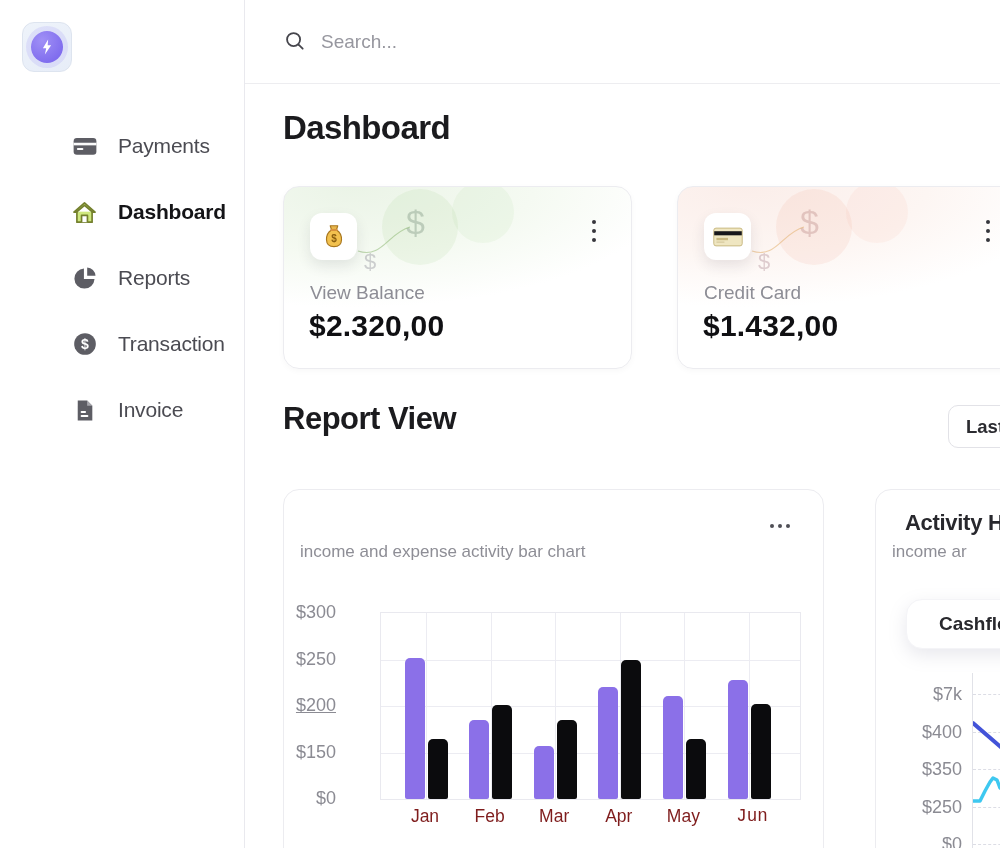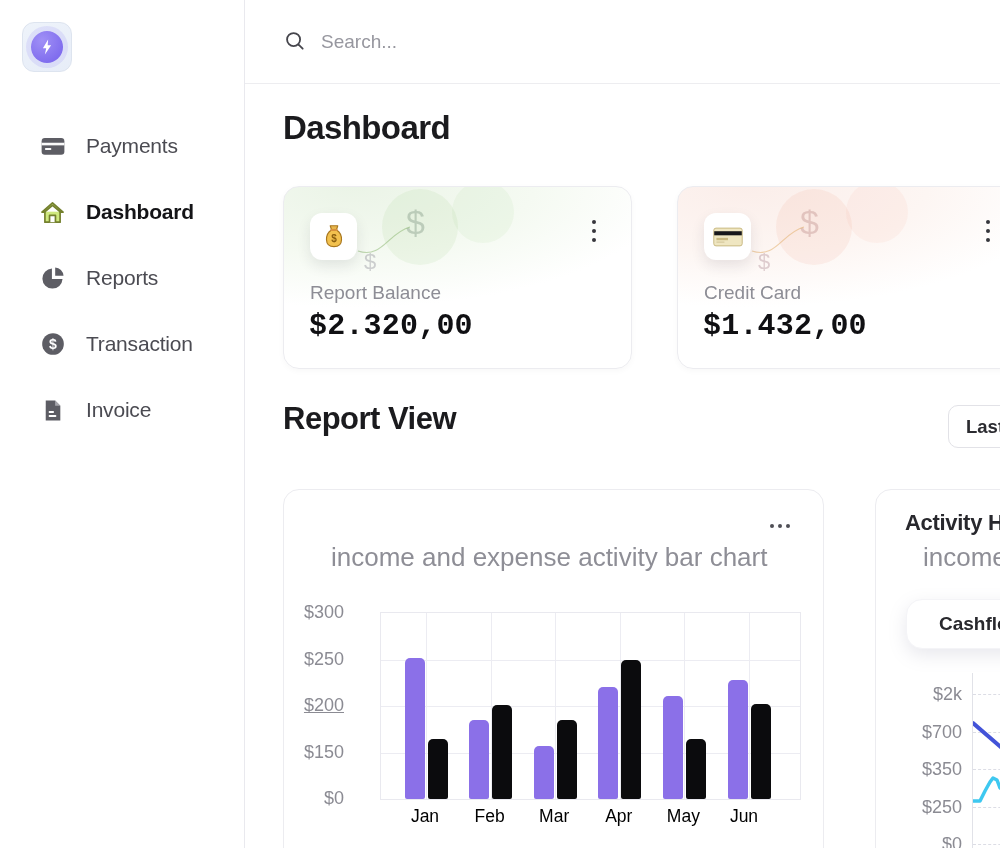--- a/index.html
+++ b/index.html
@@ -6,21 +6,21 @@
   body{width:1000px;height:848px;overflow:hidden;position:relative;background:#fff;
        font-family:"Liberation Sans","DejaVu Sans",sans-serif;color:#1b1b1e;}
   
   .sidebar{position:absolute;left:0;top:0;width:244px;height:848px;background:#fff;border-right:1px solid #e9e9ee;}
   .logo-tile{position:absolute;left:22px;top:22px;width:48px;height:48px;border-radius:12px;
        background:linear-gradient(150deg,#eef3fa,#e7edf8);border:1px solid #dde4ef;
        display:flex;align-items:center;justify-content:center;}
   .logo-circle{width:32px;height:32px;border-radius:50%;
        background:radial-gradient(circle at 35% 30%,#a090f6,#7f6cee 75%,#9182f2);
        box-shadow:0 0 0 5px rgba(148,136,246,.18);display:flex;align-items:center;justify-content:center;}
-  .nav{position:absolute;top:113px;left:11px;right:0;}
+  .nav{position:absolute;top:113px;left:0;right:0;padding-left:43px;}
   .nav-item{display:flex;align-items:center;height:66px;padding-left:28px;gap:20px;cursor:pointer;}
   .nav-item .nav-label{font-size:21px;color:#4b4b52;font-weight:500;letter-spacing:-.2px;}
   .nav-item.active .nav-label{color:#141417;font-weight:700;}
   .nav-ic{width:27px;height:27px;flex:0 0 27px;display:flex;align-items:center;justify-content:center;}
   
   .topbar{position:absolute;left:245px;top:0;width:755px;height:84px;border-bottom:1px solid #ededf0;
        display:flex;align-items:center;padding-left:39px;box-sizing:border-box;background:#fff;}
   .search-input{border:none;outline:none;font-size:19px;color:#3a3a40;margin-left:12px;width:400px;
        font-family:inherit;}
   .search-input::placeholder{color:#97979f;}
@@ -31,48 +31,48 @@
   .stat-card{position:absolute;top:101px;width:349px;height:183px;border:1px solid #ececf0;border-radius:16px;
        box-sizing:border-box;overflow:hidden;box-shadow:0 2px 6px rgba(30,30,40,.03);}
   .stat-card.green{left:38px;background:radial-gradient(130% 95% at 20% 0%,#ebf4e7 0%,#f5faf2 40%,#ffffff 70%);}
   .stat-card.pink{left:432px;background:radial-gradient(130% 95% at 20% 0%,#fbeeea 0%,#fdf6f3 40%,#ffffff 70%);}
   .icon-tile{position:absolute;left:26px;top:26px;width:47px;height:47px;border-radius:12px;background:#fff;
        box-shadow:0 6px 14px rgba(40,40,60,.10);display:flex;align-items:center;justify-content:center;}
   .kebab{position:absolute;left:301px;top:31px;width:14px;height:24px;display:flex;flex-direction:column;
        align-items:center;gap:5px;cursor:pointer;padding:2px;}
   .kebab i{width:4px;height:4px;border-radius:50%;background:#36363c;}
   .stat-label{position:absolute;left:26px;top:95px;font-size:19px;color:#8d8d95;font-weight:500;}
-  .stat-value{position:absolute;left:25px;top:122px;font-size:30px;font-weight:800;color:#101013;letter-spacing:.2px;font-family:Liberation Mono, monospace;}
+  .stat-value{position:absolute;left:25px;top:122px;font-size:30px;font-weight:800;color:#101013;letter-spacing:.2px;}
   .wm-circle{position:absolute;border-radius:50%;}
   .wm-dollar{position:absolute;font-size:34px;font-weight:500;}
   .wm-dollar.small{font-size:22px;}
   .wm-curve{position:absolute;left:60px;top:20px;}
   
   .report-title{position:absolute;left:38px;top:316px;font-size:31px;font-weight:800;letter-spacing:-.5px;color:#1b1b1e;margin:0;}
   .filter-btn{position:absolute;left:703px;top:320px;width:140px;height:43px;border:1.5px solid #e2e2e7;border-radius:10px;
        background:#fff;font-size:18.5px;font-weight:700;color:#2b2b30;text-align:left;padding-left:17px;
        font-family:inherit;cursor:pointer;box-sizing:border-box;}
   
   .chart-card{position:absolute;top:404px;background:#fff;border:1px solid #ececf0;border-radius:16px;box-sizing:border-box;}
   .chart-card.left{left:38px;width:541px;height:430px;}
   .chart-card.right{left:630px;width:430px;height:430px;}
   .card-title{position:absolute;left:29px;top:20px;font-size:22px;font-weight:700;color:#28282d;letter-spacing:-.3px;white-space:nowrap;}
-  .card-sub{position:absolute;left:47px;top:52px;font-size:26px;color:#8e8e96;white-space:nowrap;}
+  .card-sub{position:absolute;left:16px;top:52px;font-size:17px;color:#8e8e96;white-space:nowrap;}
   .ellipsis{position:absolute;left:482px;top:30px;display:flex;gap:4px;cursor:pointer;padding:4px;}
   .ellipsis i{width:4px;height:4px;border-radius:50%;background:#4f4f56;}
   
   .bar-ylabels{position:absolute;left:0;top:122px;width:70px;height:186px;}
-  .bar-ytick{position:absolute;right:10px;font-size:18px;color:#8b8b93;}
+  .bar-ytick{position:absolute;right:18px;font-size:18px;color:#8b8b93;}
   .bar-plot{position:absolute;left:96px;top:122px;width:419px;height:186px;border:1px solid #e9e9ef;box-sizing:content-box;}
   .hgrid{position:absolute;left:0;width:100%;height:1px;background:#ececf2;}
   .vgrid{position:absolute;top:0;width:1px;height:100%;background:#ececf2;}
   .bar-group{position:absolute;bottom:0;display:flex;align-items:flex-end;gap:3px;z-index:2;}
   .bar{width:20px;border-radius:5px 5px 2px 2px;}
   .bar-xlabels{position:absolute;left:96px;top:316px;width:419px;height:24px;}
-  .bar-xtick{position:absolute;width:64px;text-align:center;font-size:17.5px;color:#000000;}
+  .bar-xtick{position:absolute;width:64px;text-align:center;font-size:17.5px;color:#7f1d1d;}
   
   .toggle-pill{position:absolute;left:30px;top:109px;width:220px;height:50px;border-radius:16px;background:#fff;
        box-shadow:0 6px 18px rgba(130,130,155,.18);border:1px solid #f4f4f7;display:flex;align-items:center;
        padding-left:32px;box-sizing:border-box;font-size:19px;font-weight:700;color:#28282d;cursor:pointer;white-space:nowrap;}
   .line-ylabels{position:absolute;left:0;top:183px;width:86px;height:210px;}
   .line-ytick{position:absolute;right:0;font-size:18px;color:#8b8b93;}
   .line-plot{position:absolute;left:96px;top:183px;width:160px;height:237px;border-left:1px solid #e1e2e8;}
   .dash-grid{position:absolute;left:0;width:100%;border-top:1px dashed #dcdde5;height:0;}
   .line-plot svg{position:absolute;left:0;top:0;}
 </style>
@@ -168,21 +168,21 @@
           <path d="M15 9.5 C7.5 14 5.5 29.5 18 29.5 C30.5 29.5 28.5 14 21 9.5 Z" fill="#f2c14e" stroke="#a9771e" stroke-width="1.4" stroke-linejoin="round"></path>
           <rect x="13.6" y="8.4" width="8.8" height="2.3" rx="1.1" fill="#d8913c"></rect>
           <text x="18" y="24.5" font-size="12" font-weight="bold" fill="#8a5f10" text-anchor="middle" font-family="Liberation Sans,sans-serif">$</text>
         </svg>
     </div>
     <div class="kebab">
         <i></i>
         <i></i>
         <i></i>
       </div>
-    <div class="stat-label">Report Balance</div>
+    <div class="stat-label">View Balance</div>
     <div class="stat-value">$2.320,00</div>
   </section>
 
   <section class="stat-card pink">
     <span class="wm-circle" style="left:98px;top:2px;width:76px;height:76px;background:rgba(240,140,110,.10);"></span>
     <span class="wm-circle" style="left:168px;top:-6px;width:62px;height:62px;background:rgba(240,140,110,.07);"></span>
     <span class="wm-dollar" style="left:122px;top:16px;color:rgba(180,130,125,.35);">$</span>
     <span class="wm-dollar small" style="left:80px;top:62px;color:rgba(175,140,150,.40);">$</span>
     <svg class="wm-curve" width="90" height="60" viewBox="0 0 90 60" fill="none">
         <path d="M14 44 C38 52 44 26 66 20" stroke="rgba(225,170,95,.5)" stroke-width="1.2"></path>
@@ -255,31 +255,31 @@
           <div class="bar" style="height: 119px; background: rgb(139, 112, 232);"></div>
           <div class="bar" style="height: 94.9px; background: rgb(11, 11, 13);"></div>
         </div>
       </div>
     <div class="bar-xlabels">
         <span class="bar-xtick" style="left: 13px;">Jan</span>
         <span class="bar-xtick" style="left: 77.6px;">Feb</span>
         <span class="bar-xtick" style="left: 142.2px;">Mar</span>
         <span class="bar-xtick" style="left: 206.8px;">Apr</span>
         <span class="bar-xtick" style="left: 271.4px;">May</span>
-        <span class="bar-xtick" style="left: 332px;">Jun</span>
+        <span class="bar-xtick" style="left: 340px; font-family: Liberation Mono, monospace;">Jun</span>
       </div>
   </section>
 
   <section class="chart-card right">
     <div class="card-title">Activity H</div>
     <div class="card-sub">income ar</div>
     <div class="toggle-pill">Cashflo</div>
     <div class="line-ylabels">
-        <span class="line-ytick" style="top: 11px;">$2k</span>
-        <span class="line-ytick" style="top: 48.5px;">$700</span>
+        <span class="line-ytick" style="top: 11px;">$7k</span>
+        <span class="line-ytick" style="top: 48.5px;">$400</span>
         <span class="line-ytick" style="top: 86px;">$350</span>
         <span class="line-ytick" style="top: 123.5px;">$250</span>
         <span class="line-ytick" style="top: 161px;">$0</span>
       </div>
     <div class="line-plot">
         <div class="dash-grid" style="top: 21px;"></div>
         <div class="dash-grid" style="top: 58.5px;"></div>
         <div class="dash-grid" style="top: 96px;"></div>
         <div class="dash-grid" style="top: 133.5px;"></div>
         <div class="dash-grid" style="top: 171px;"></div>

